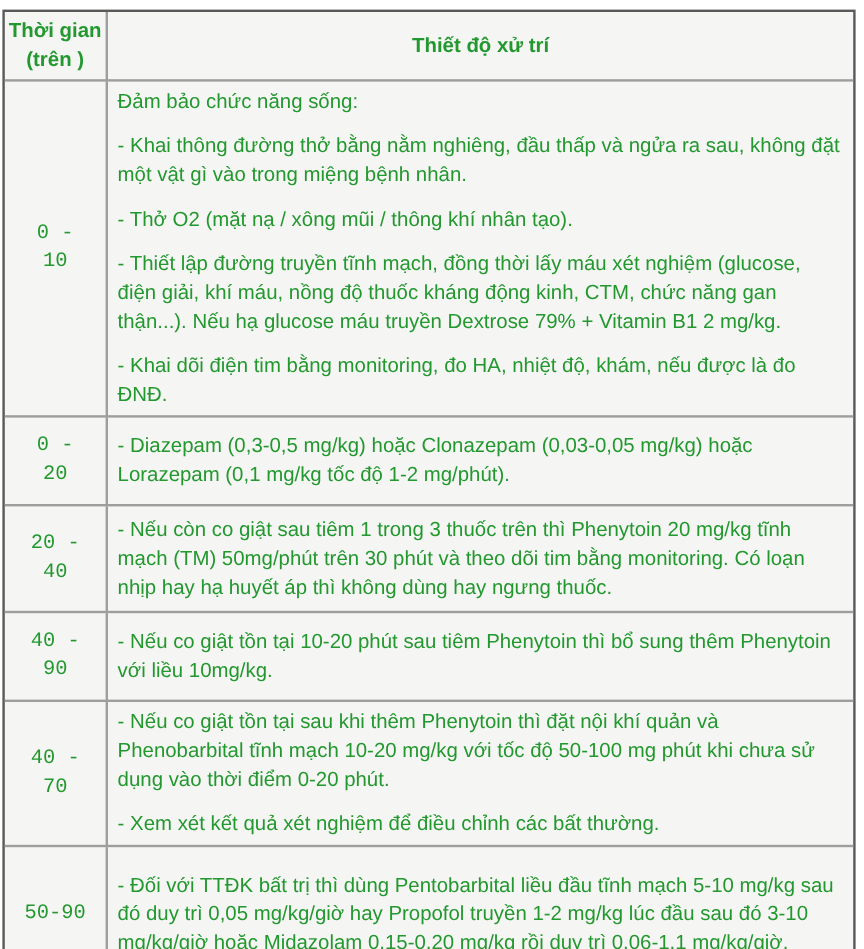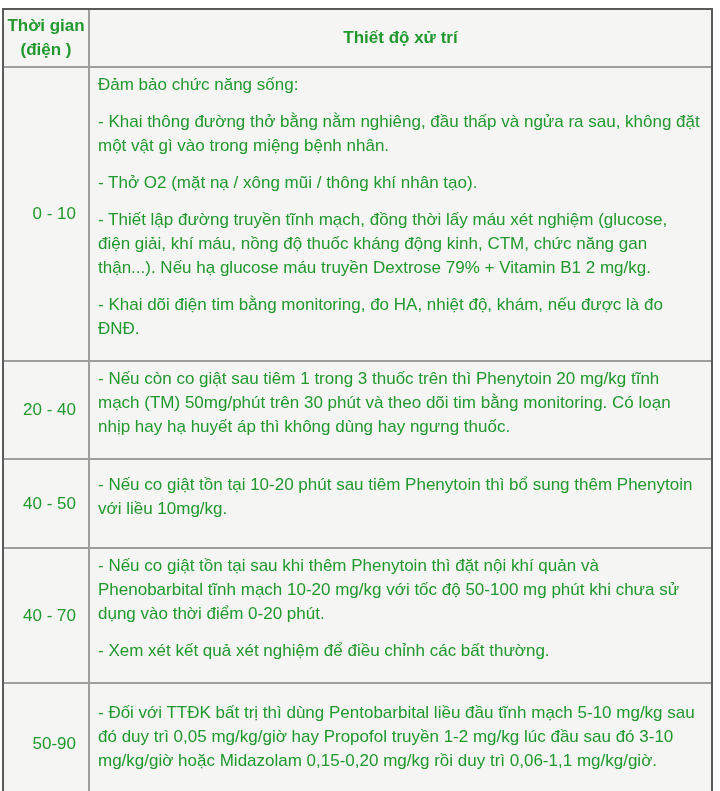--- a/index.html
+++ b/index.html
@@ -42,27 +42,28 @@
 
   col.time-col{ width:85px; }
 
   thead th{
     font-weight:bold;
     text-align:center;
     height:56px;
     padding:4px 2px;
   }
   td.time-cell{
-    text-align:right;
+    text-align:center;
     vertical-align:middle;
     padding:12px;
+    font-family:Liberation Mono, monospace;
   }
   td.action-cell{
     vertical-align:middle;
-    padding:5px 8px 19px 8px;
+    padding:5px 8px 5px 8px;
     text-align:left;
   }
   td.action-cell p{ margin:0; }
   td.action-cell p + p{ margin-top:13px; }
 
   
   tbody tr:nth-child(1){ height:279px; }
   tbody tr:nth-child(2){ height:61px;  }
   tbody tr:nth-child(3){ height:89px;  }
   tbody tr:nth-child(4){ height:65px;  }
@@ -75,45 +76,51 @@
 <div class="table-frame">
   <table>
     <colgroup>
       <col class="time-col">
       <col class="action-col">
     </colgroup>
     <thead>
       <tr>
         <th>
           <span>Thời gian</span><br>
-          <span>(điện )</span>
+          <span>(trên )</span>
         </th>
         <th>Thiết độ xử trí</th>
       </tr>
     </thead>
     <tbody>
 
     <tr>
           <td class="time-cell">0 - 10</td>
           <td class="action-cell">
             <p>Đảm bảo chức năng sống:</p>
             <p>- Khai thông đường thở bằng nằm nghiêng, đầu thấp và ngửa ra sau, không đặt một vật gì vào trong miệng bệnh nhân.</p>
             <p>- Thở O2 (mặt nạ / xông mũi / thông khí nhân tạo).</p>
             <p>- Thiết lập đường truyền tĩnh mạch, đồng thời lấy máu xét nghiệm (glucose, điện giải, khí máu, nồng độ thuốc kháng động kinh, CTM, chức năng gan thận...). Nếu hạ glucose máu truyền Dextrose 79% + Vitamin B1 2 mg/kg.</p>
             <p>- Khai dõi điện tim bằng monitoring, đo HA, nhiệt độ, khám, nếu được là đo ĐNĐ.</p>
           </td>
         </tr>
         <tr>
+          <td class="time-cell">0 - 20</td>
+          <td class="action-cell">
+            <p>- Diazepam (0,3-0,5 mg/kg) hoặc Clonazepam (0,03-0,05 mg/kg) hoặc Lorazepam (0,1 mg/kg tốc độ 1-2 mg/phút).</p>
+          </td>
+        </tr>
+        <tr>
           <td class="time-cell">20 - 40</td>
           <td class="action-cell">
             <p>- Nếu còn co giật sau tiêm 1 trong 3 thuốc trên thì Phenytoin 20 mg/kg tĩnh mạch (TM) 50mg/phút trên 30 phút và theo dõi tim bằng monitoring. Có loạn nhịp hay hạ huyết áp thì không dùng hay ngưng thuốc.</p>
           </td>
         </tr>
         <tr>
-          <td class="time-cell">40 - 50</td>
+          <td class="time-cell">40 - 90</td>
           <td class="action-cell">
             <p>- Nếu co giật tồn tại 10-20 phút sau tiêm Phenytoin thì bổ sung thêm Phenytoin với liều 10mg/kg.</p>
           </td>
         </tr>
         <tr>
           <td class="time-cell">40 - 70</td>
           <td class="action-cell">
             <p>- Nếu co giật tồn tại sau khi thêm Phenytoin thì đặt nội khí quản và Phenobarbital tĩnh mạch 10-20 mg/kg với tốc độ 50-100 mg phút khi chưa sử dụng vào thời điểm 0-20 phút.</p>
             <p>- Xem xét kết quả xét nghiệm để điều chỉnh các bất thường.</p>
           </td>

